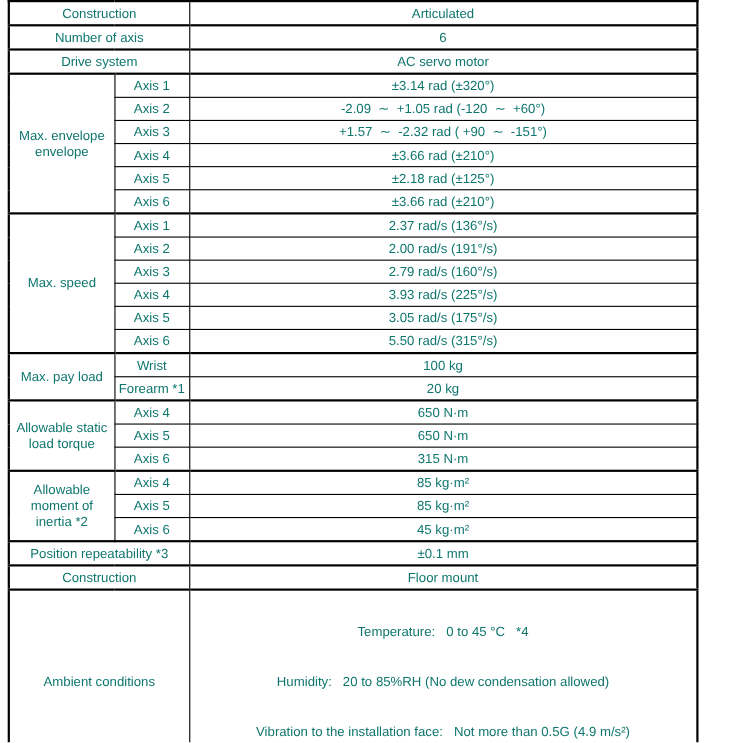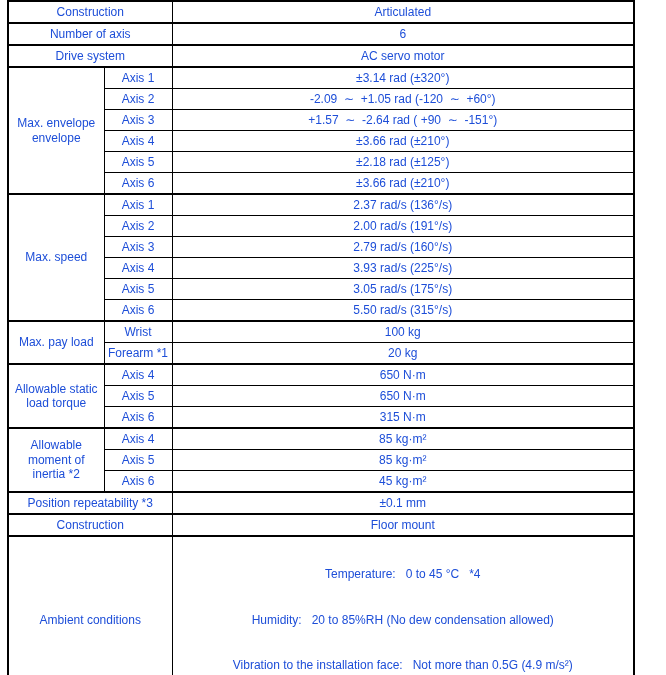--- a/index.html
+++ b/index.html
@@ -7,21 +7,21 @@
     padding: 0;
     background: #ffffff;
   }
   .page {
     position: relative;
     width: 666px;
     height: 675px;
     background: #ffffff;
     overflow: hidden;
     font-family: "Liberation Sans", "DejaVu Sans", sans-serif;
-    color: #1d4ed8;
+    color: #0f766e;
   }
   table.spec {
     margin-left: 7px;
     margin-top: 0;
     width: 626px;
     border-collapse: collapse;
     table-layout: fixed;
     border: 2px solid #000000;
   }
   table.spec td {
@@ -82,21 +82,21 @@
         <td rowspan="6" class="cat">Max. envelope envelope</td>
         <td>Axis 1</td>
         <td class="val">±3.14 rad (±320°)</td>
       </tr>
       <tr>
         <td>Axis 2</td>
         <td class="val">-2.09  ∼  +1.05 rad (-120  ∼  +60°)</td>
       </tr>
       <tr>
         <td>Axis 3</td>
-        <td class="val">+1.57  ∼  -2.64 rad ( +90  ∼  -151°)</td>
+        <td class="val">+1.57  ∼  -2.32 rad ( +90  ∼  -151°)</td>
       </tr>
       <tr>
         <td>Axis 4</td>
         <td class="val">±3.66 rad (±210°)</td>
       </tr>
       <tr>
         <td>Axis 5</td>
         <td class="val">±2.18 rad (±125°)</td>
       </tr>
       <tr>

